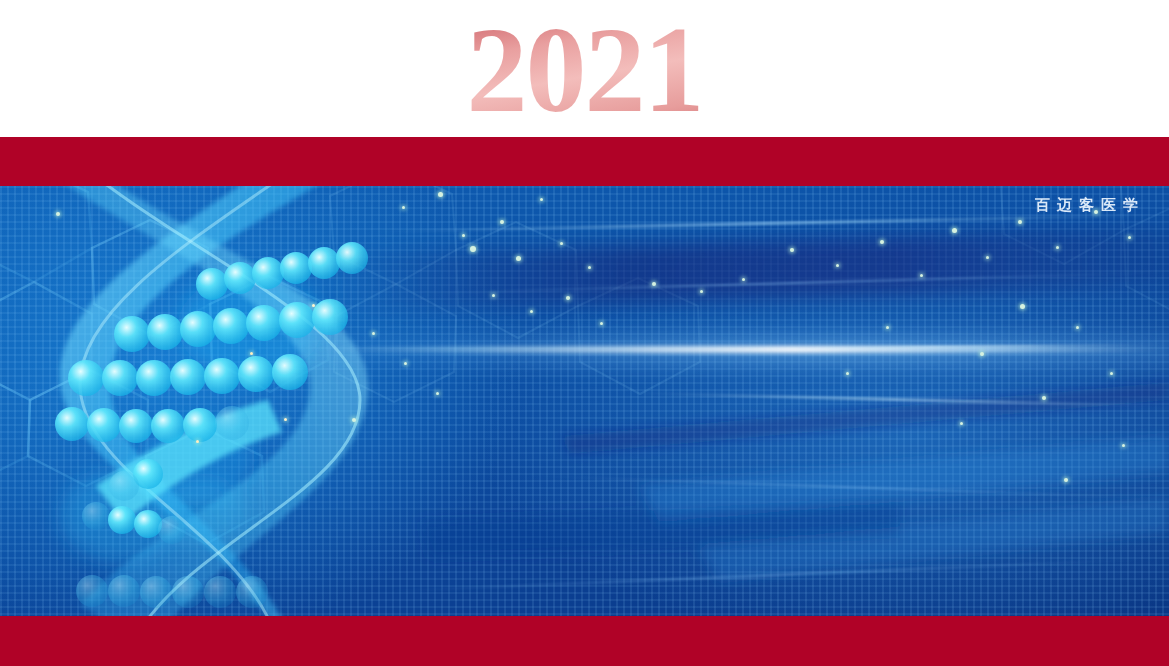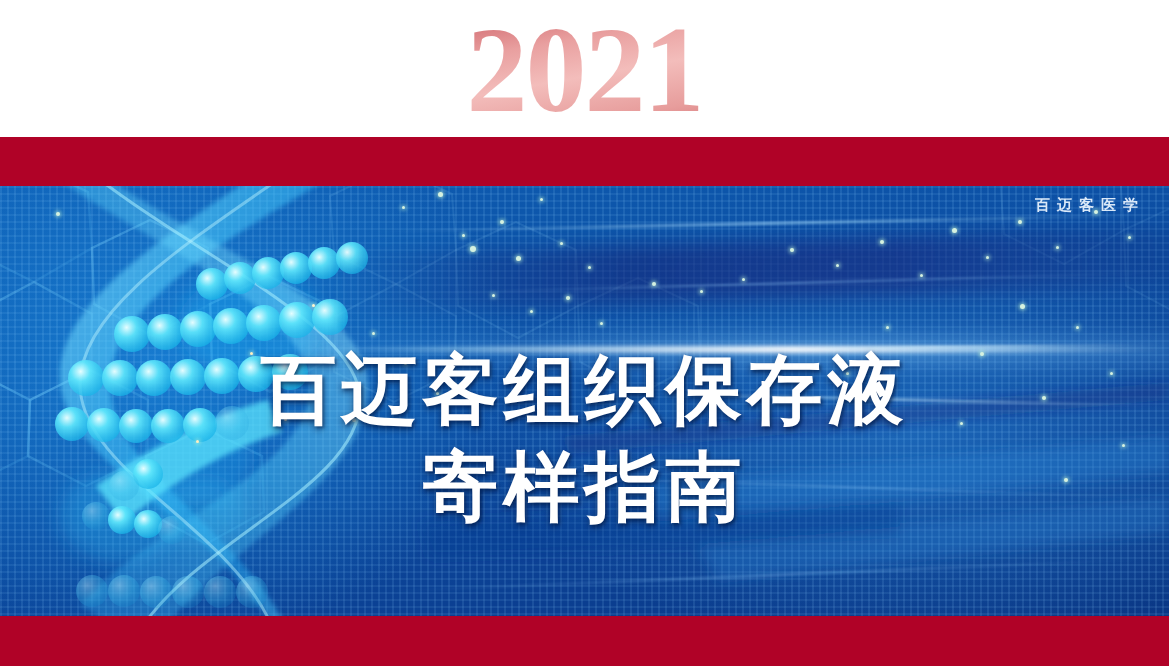--- a/index.html
+++ b/index.html
@@ -453,21 +453,17 @@
       <div class="p" style="left:436px;top:206px;width:3px;height:3px;"></div>
       <div class="p" style="left:352px;top:232px;width:4px;height:4px;"></div>
       <div class="p" style="left:312px;top:118px;width:3px;height:3px;background:#fff4cf;"></div>
       <div class="p" style="left:250px;top:166px;width:3px;height:3px;background:#ffeec0;"></div>
       <div class="p" style="left:196px;top:254px;width:3px;height:3px;background:#ffeec0;"></div>
       <div class="p" style="left:284px;top:232px;width:3px;height:3px;background:#fff4cf;"></div>
     </div>
 
     <div class="watermark">百迈客医学</div>
 
-    <div class="title-block">
-      <div class="title-line">百迈客组织保存液</div>
-      <div class="title-line">寄样指南</div>
-    </div>
   </div>
 
   <div class="footer-red"></div>
 
 </div>
 
 </body></html>

